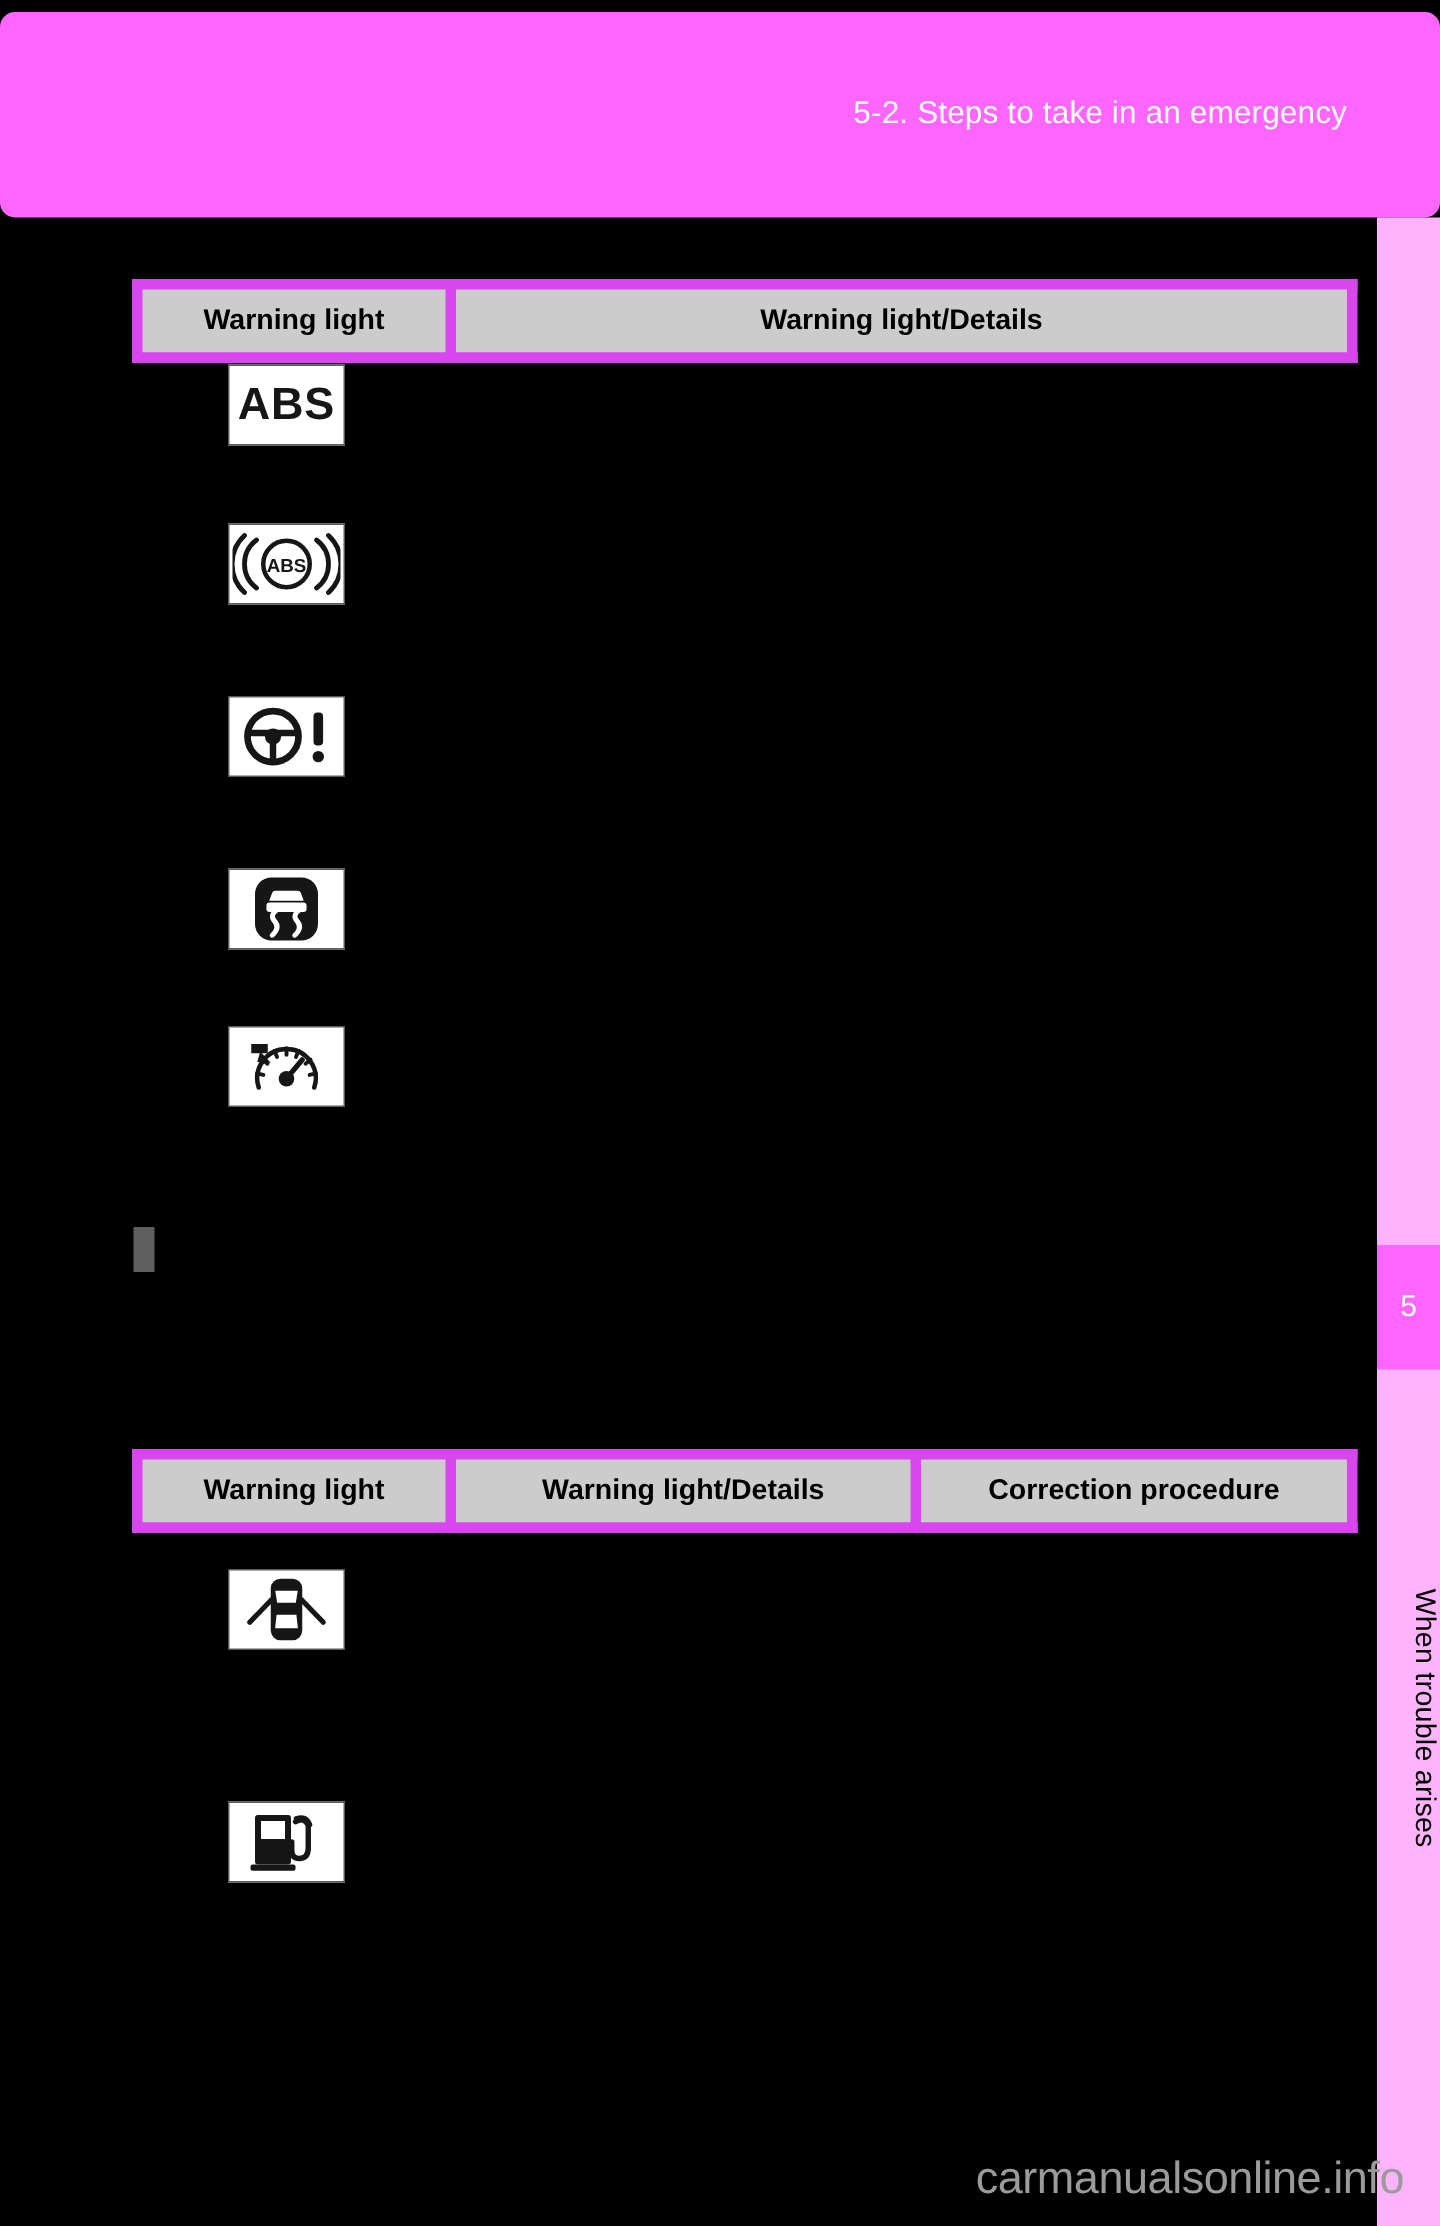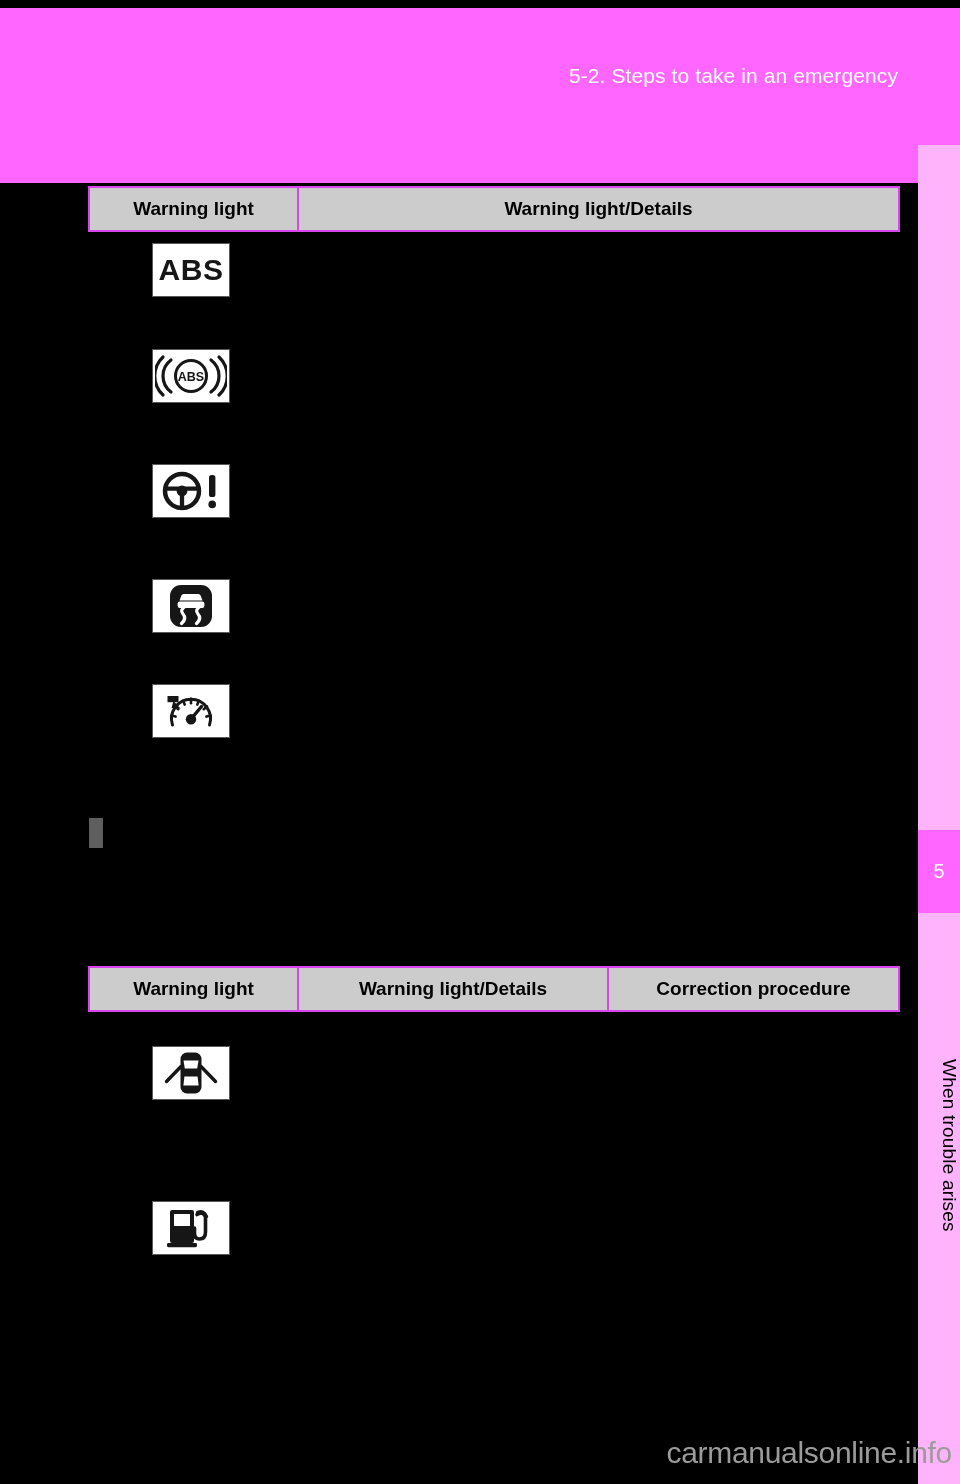--- a/index.html
+++ b/index.html
@@ -21,22 +21,23 @@
     inset: 0;
     background: #000000;
   }
 
   
   #header-band {
     position: absolute;
     left: 0;
     top: 8px;
     width: 960px;
-    height: 175px;
+    height: 137px;
     background: #ff66ff;
+    border-radius: 10px;
   }
   #header-title {
     position: absolute;
     right: 62px;
     top: 56px;
     color: #ffffff;
     font-size: 21px;
     line-height: 24px;
     letter-spacing: 0.1px;
     white-space: nowrap;
@@ -93,21 +94,21 @@
     position: absolute;
     border-collapse: collapse;
     table-layout: fixed;
   }
   .wtable .hdr-cell {
     background: #cccccc;
     color: #000000;
     font-size: 19px;
     text-align: center;
     height: 42px;
-    border: 2px solid #d946ef;
+    border: 7px solid #d946ef;
     padding: 0 4px;
     vertical-align: middle;
   }
   .wtable .body-cell {
     background: #000000;
     border: none;
     padding: 0;
     vertical-align: top;
   }
 
@@ -157,21 +158,21 @@
     background: #5e5e5e;
   }
 
   
   #watermark {
     position: absolute;
     left: 0;
     top: 1436px;
     width: 960px;
     text-align: right;
-    padding-right: 8px;
+    padding-right: 24px;
     box-sizing: border-box;
     color: #9b9b9b;
     font-size: 30px;
     letter-spacing: -0.3px;
     line-height: 34px;
   }
   #watermark .wm-tail { color: #9b9b9b; }
 </style>
 </head>
 <body>

